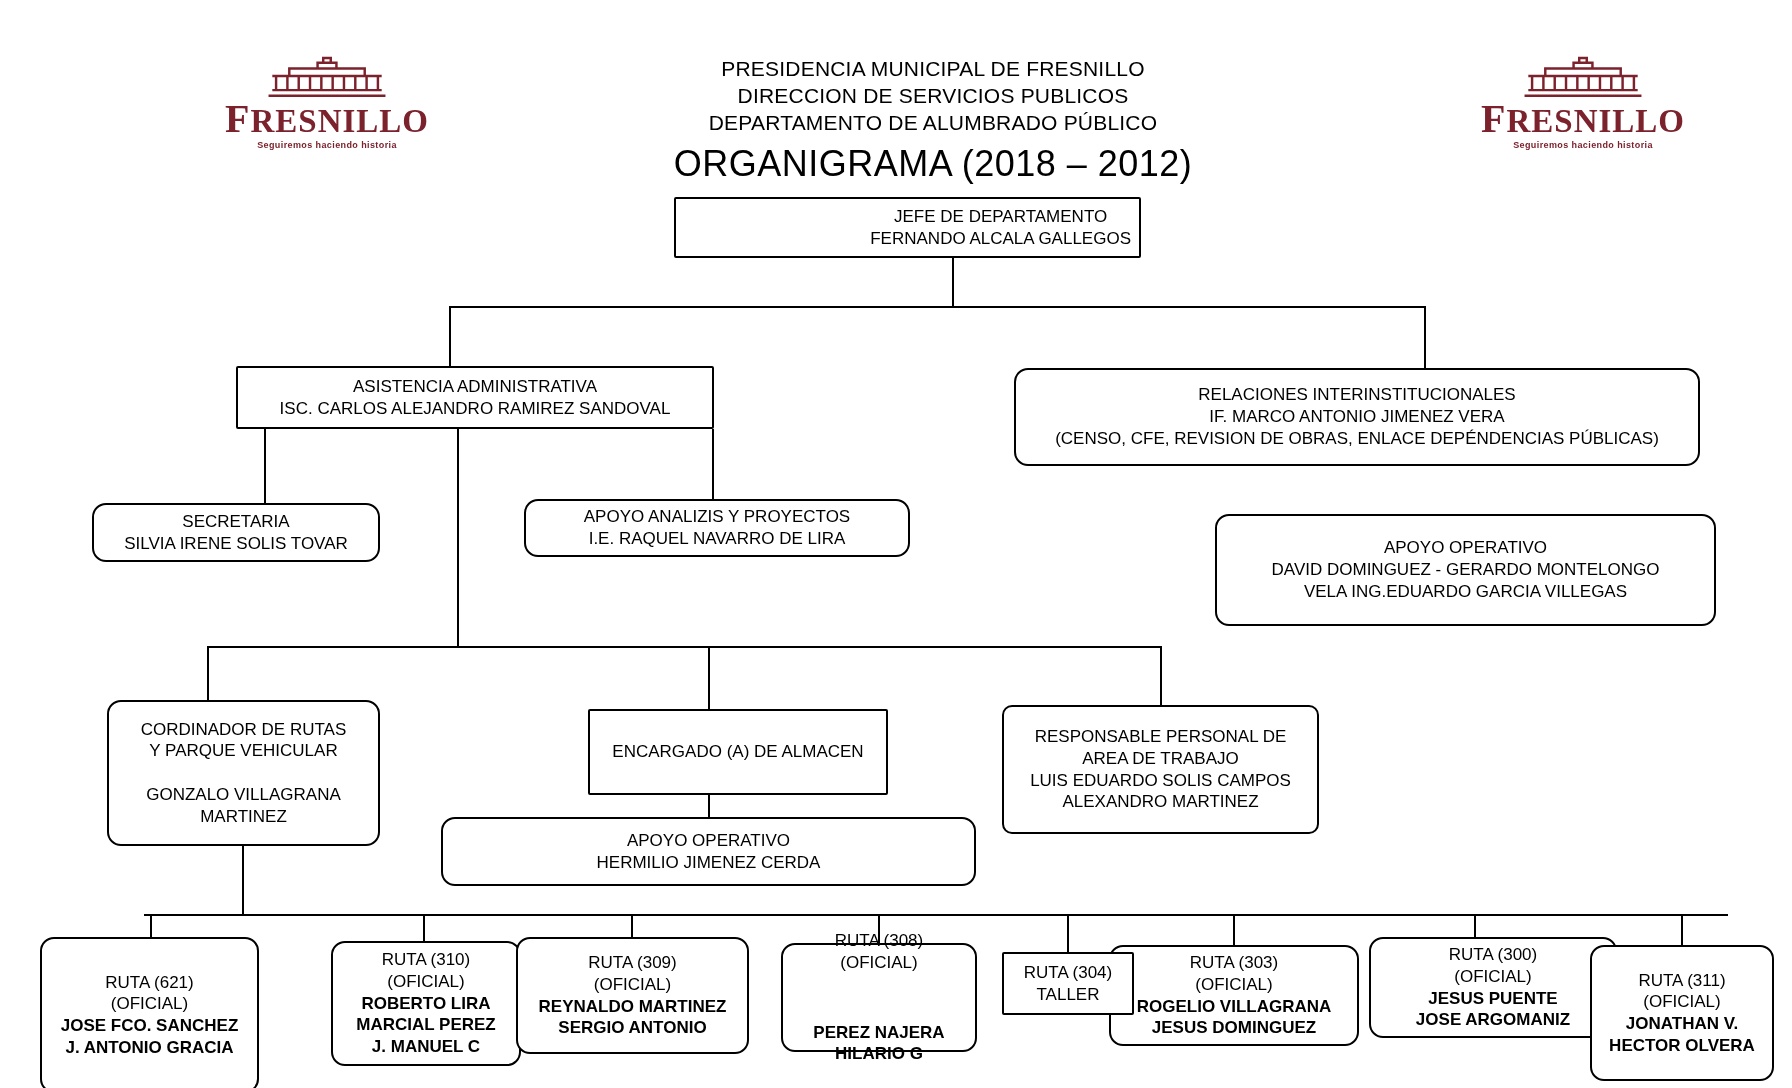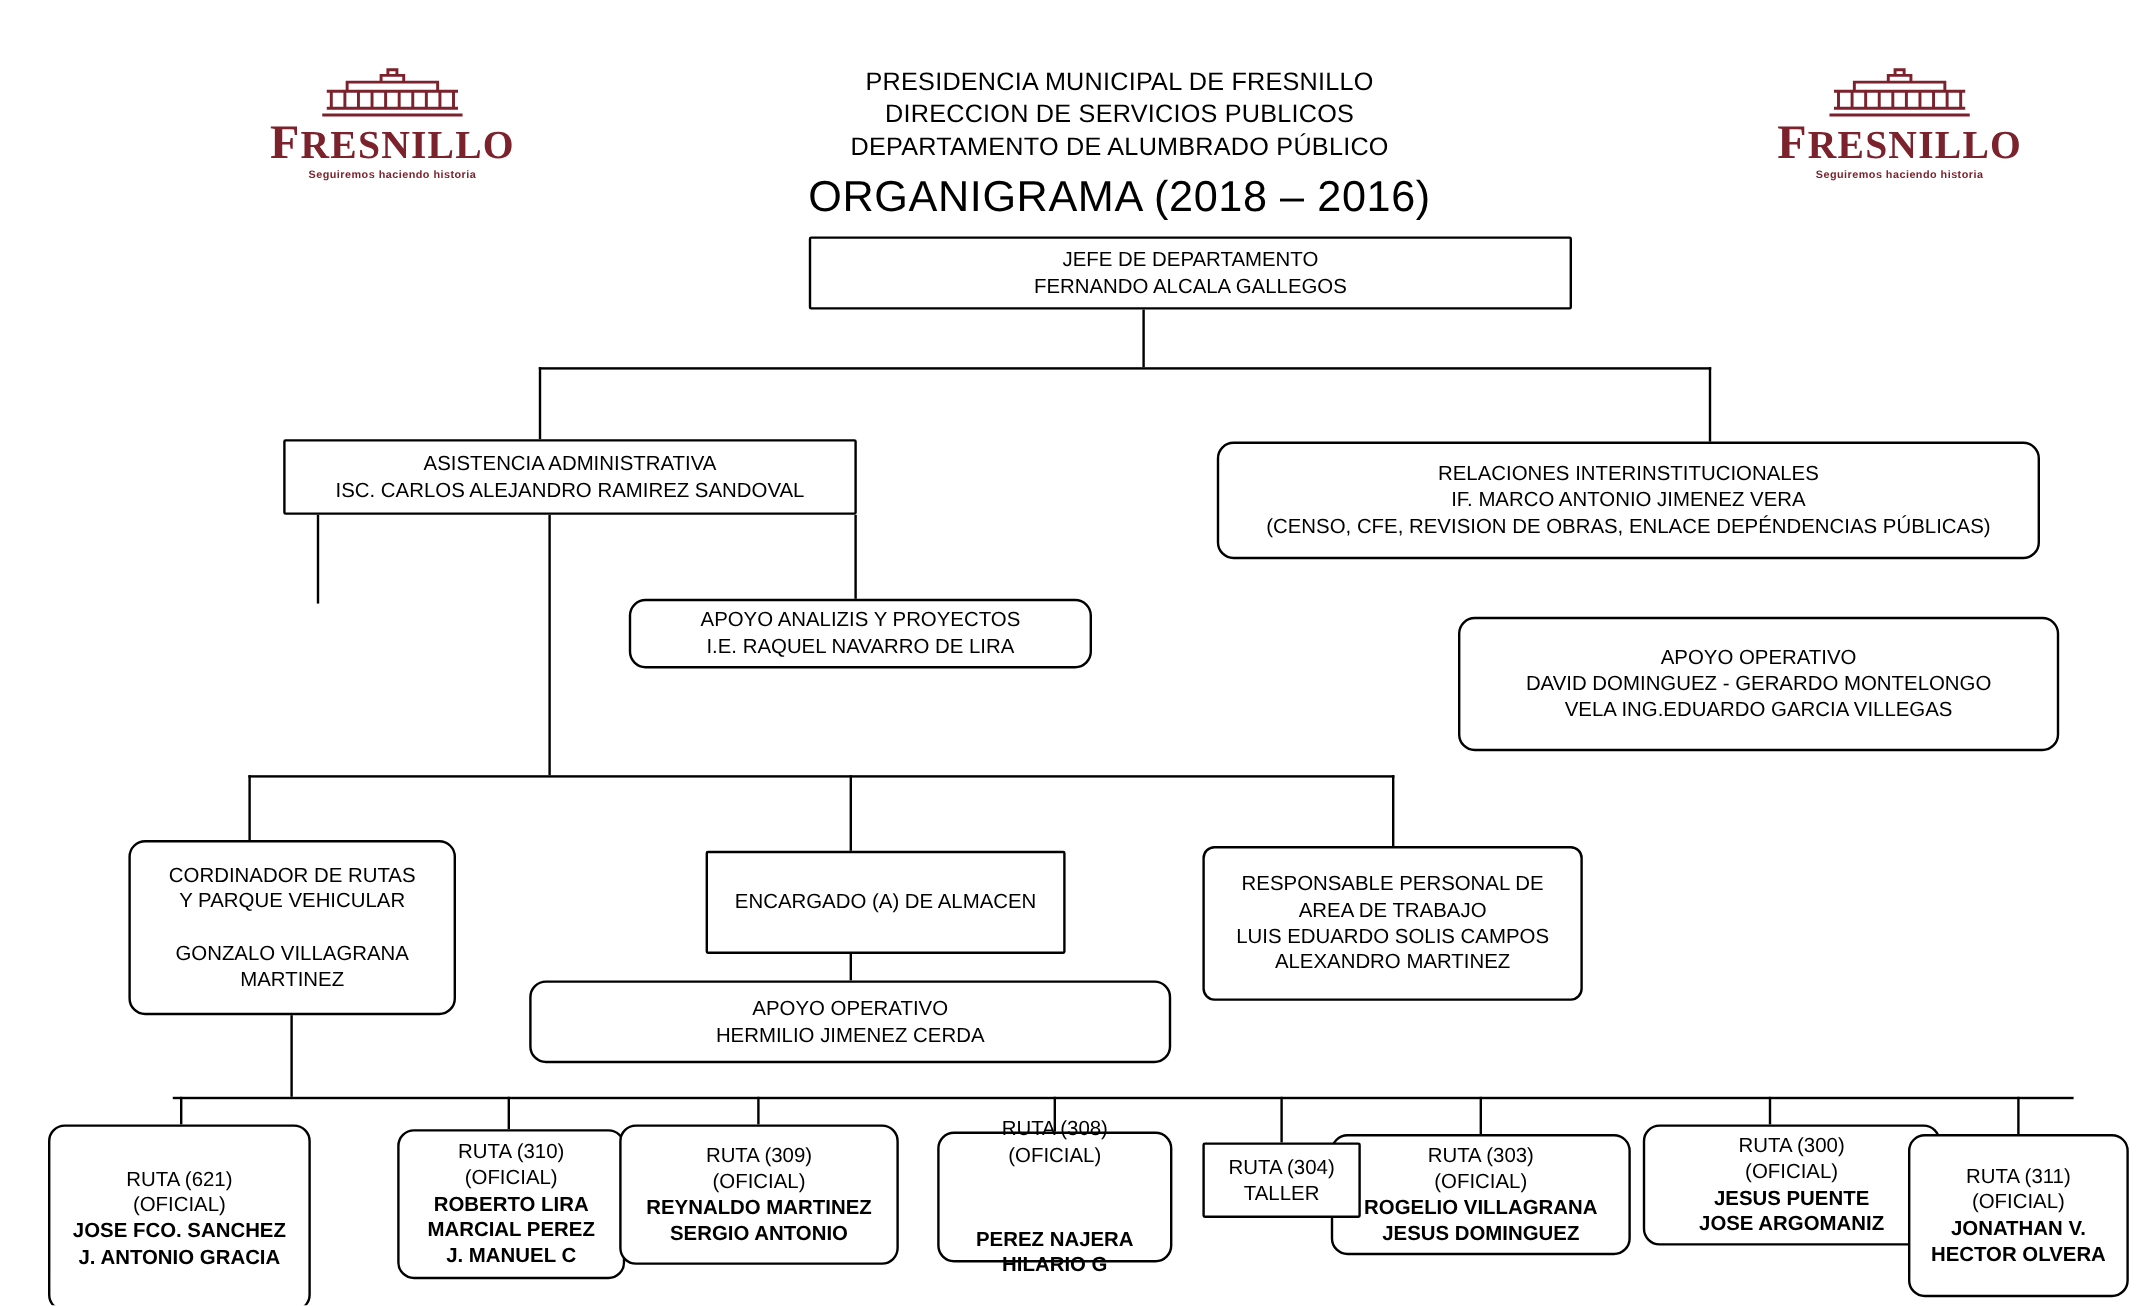--- a/index.html
+++ b/index.html
@@ -65,21 +65,21 @@
       </g>
     </svg>
     <span class="name">FRESNILLO</span>
     <span class="tagline">Seguiremos haciendo historia</span>
   </div>
 
   <div class="header-title">
     <div class="line">PRESIDENCIA MUNICIPAL DE FRESNILLO</div>
     <div class="line">DIRECCION DE SERVICIOS PUBLICOS</div>
     <div class="line">DEPARTAMENTO DE ALUMBRADO PÚBLICO</div>
-    <div class="main">ORGANIGRAMA (2018 – 2016)</div>
+    <div class="main">ORGANIGRAMA (2018 – 2012)</div>
   </div>
 
   <div class="logo" style="left:1478px; top:52px;">
     <svg class="logo-building" viewBox="0 0 140 50">
       <g fill="none" stroke="#7b222c" stroke-width="2.6">
         <line x1="8" y1="46" x2="132" y2="46"></line>
         <line x1="12" y1="40" x2="128" y2="40"></line>
         <line x1="16" y1="40" x2="16" y2="25"></line>
           <line x1="28" y1="40" x2="28" y2="25"></line>
         <line x1="40" y1="40" x2="40" y2="25"></line>
@@ -120,36 +120,40 @@
   <div class="hline" style="left:144px; top:914px; width:1584px;"></div>
   <div class="vline" style="left:150px;  top:914px; height:23px;"></div>
   <div class="vline" style="left:423px;  top:914px; height:27px;"></div>
   <div class="vline" style="left:631px;  top:914px; height:23px;"></div>
   <div class="vline" style="left:878px;  top:914px; height:29px;"></div>
   <div class="vline" style="left:1067px; top:914px; height:38px;"></div>
   <div class="vline" style="left:1233px; top:914px; height:31px;"></div>
   <div class="vline" style="left:1474px; top:914px; height:23px;"></div>
   <div class="vline" style="left:1681px; top:914px; height:31px;"></div>
 
-  <div class="box sharp" style="left:674px; top:197px; width:636px; height:61px;">
+  <div class="box sharp" style="left:674px; top:197px; width:467px; height:61px;align-items:flex-end;">
     <span class="txt">JEFE DE DEPARTAMENTO
 FERNANDO ALCALA GALLEGOS</span>
   </div>
 
   <div class="box sharp" style="left:236px; top:366px; width:478px; height:63px;">
     <span class="txt">ASISTENCIA ADMINISTRATIVA
 ISC. CARLOS ALEJANDRO RAMIREZ SANDOVAL</span>
   </div>
 
   <div class="box round" style="left:1014px; top:368px; width:686px; height:98px;">
     <span class="txt">RELACIONES INTERINSTITUCIONALES
 IF. MARCO ANTONIO JIMENEZ VERA
 (CENSO, CFE, REVISION DE OBRAS, ENLACE DEPÉNDENCIAS PÚBLICAS)</span>
   </div>
 
+  <div class="box round" style="left:92px; top:503px; width:288px; height:59px;">
+    <span class="txt">SECRETARIA
+SILVIA IRENE SOLIS TOVAR</span>
+  </div>
 
   <div class="box round" style="left:524px; top:499px; width:386px; height:58px;">
     <span class="txt">APOYO ANALIZIS Y PROYECTOS
 I.E. RAQUEL NAVARRO DE LIRA</span>
   </div>
 
   <div class="box round" style="left:1215px; top:514px; width:501px; height:112px;">
     <span class="txt">APOYO OPERATIVO
 DAVID DOMINGUEZ  - GERARDO MONTELONGO
 VELA  ING.EDUARDO GARCIA VILLEGAS</span>

